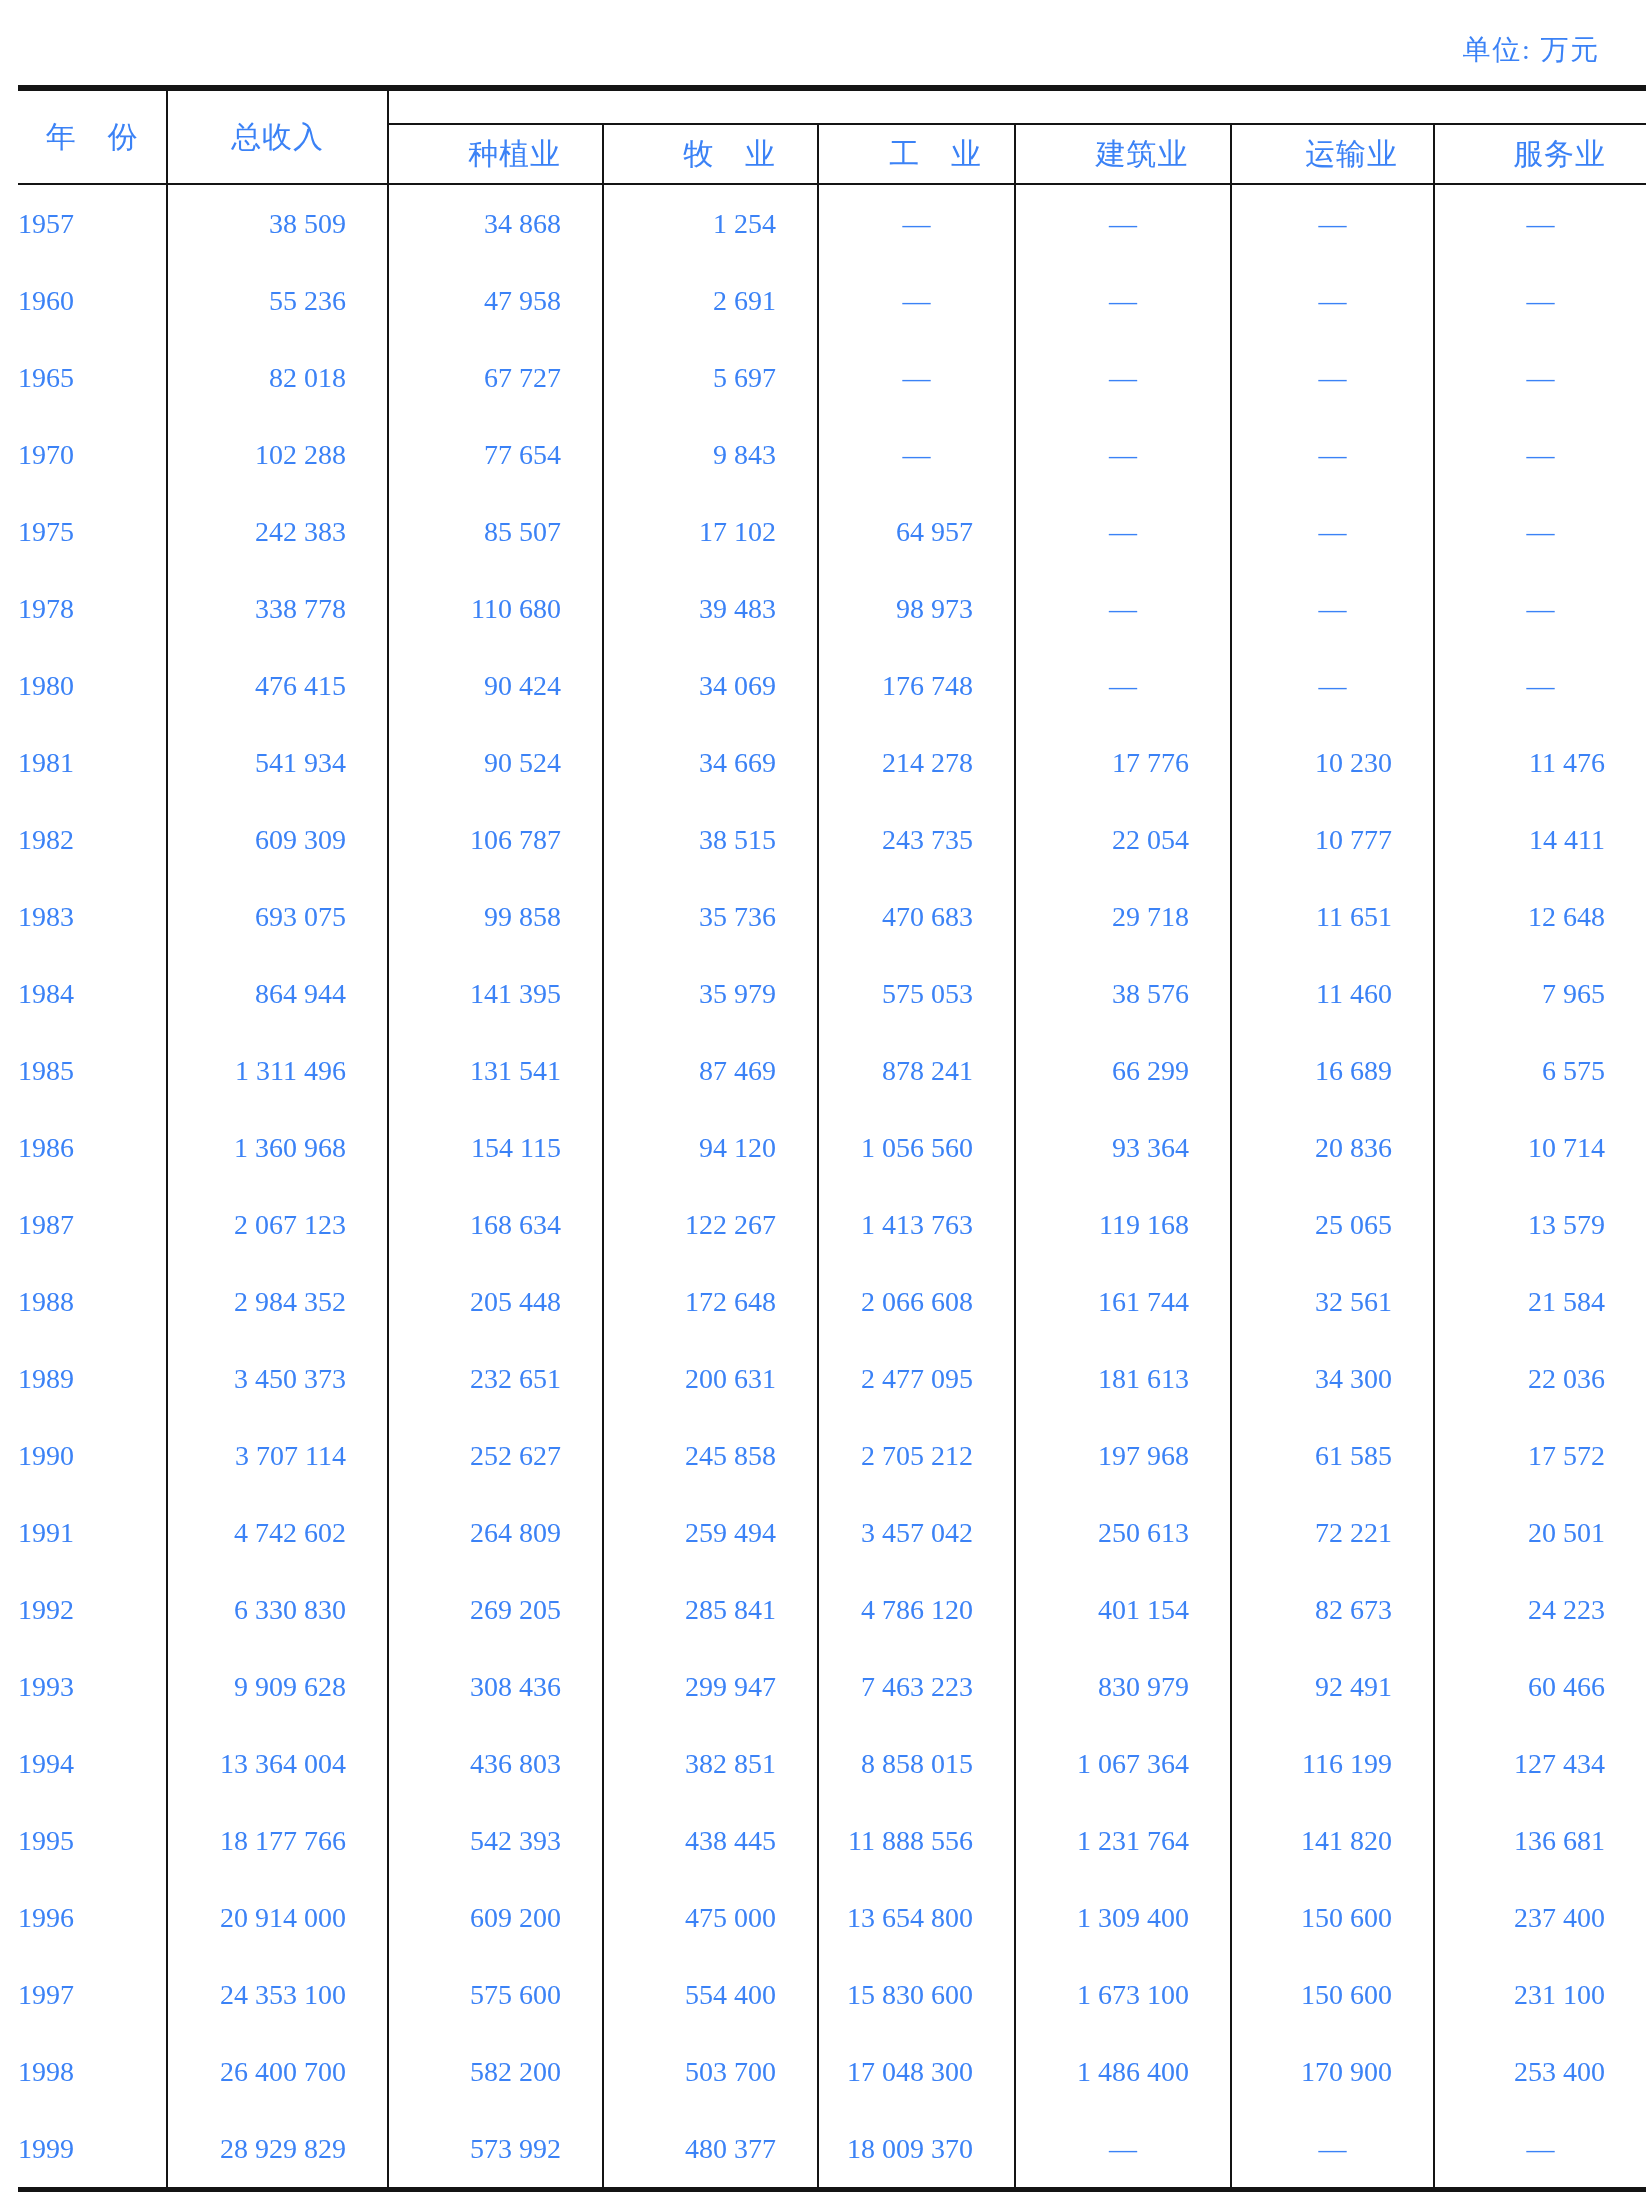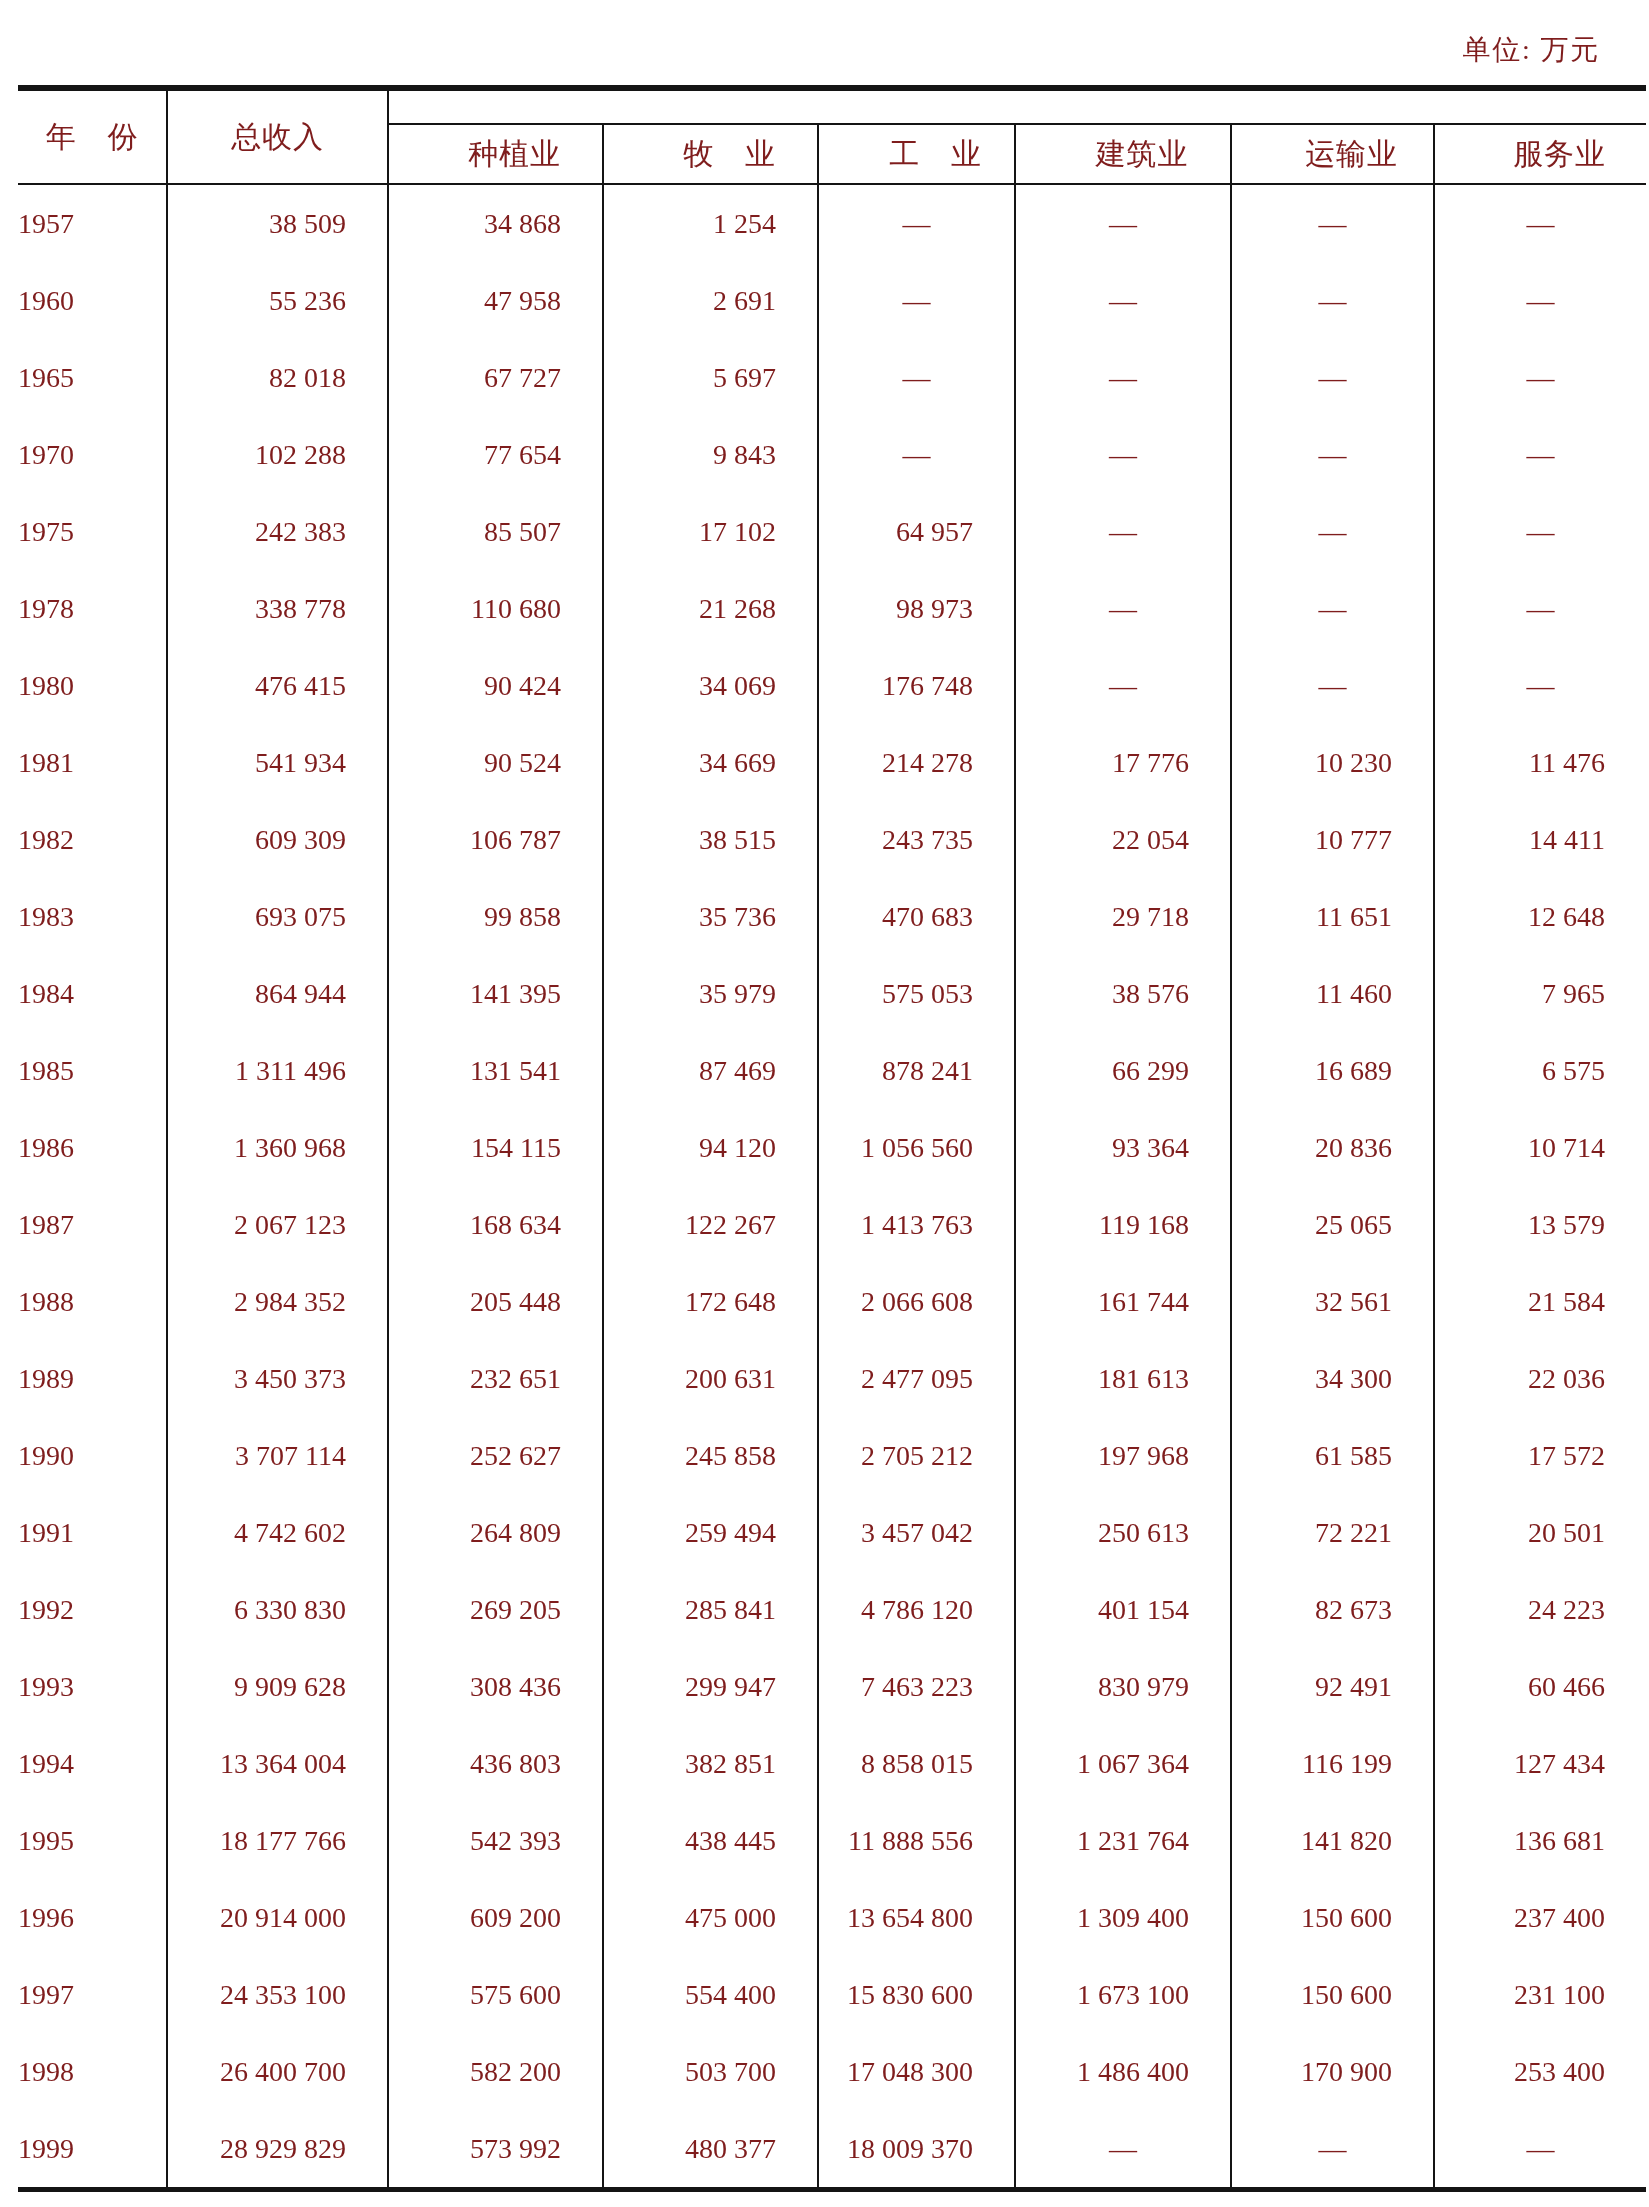--- a/index.html
+++ b/index.html
@@ -1,20 +1,20 @@
 <!DOCTYPE html>
 <html style="font-size:14.4px"><head>
 <meta charset="utf-8">
 <style>
   html,body { margin:0; padding:0; background:#ffffff; }
   .page {
     position:relative;
     width:1650px; height:2208px;
     background:#ffffff;
-    color:#7f1d1d;
+    color:#3b82f6;
     font-family:"Liberation Serif","DejaVu Serif",serif;
     overflow:hidden;
   }
   .unit-label {
     position:absolute;
     top:31px; right:50px;
     font-size:28px;
     letter-spacing:1.8px;
     white-space:nowrap;
   }
@@ -127,21 +127,21 @@
           <td class="num">17 102</td>
           <td class="num">64 957</td>
           <td class="dash">—</td>
           <td class="dash">—</td>
           <td class="dash">—</td>
         </tr>
         <tr>
           <td class="year">1978</td>
           <td class="num">338 778</td>
           <td class="num">110 680</td>
-          <td class="num">21 268</td>
+          <td class="num">39 483</td>
           <td class="num">98 973</td>
           <td class="dash">—</td>
           <td class="dash">—</td>
           <td class="dash">—</td>
         </tr>
         <tr>
           <td class="year">1980</td>
           <td class="num">476 415</td>
           <td class="num">90 424</td>
           <td class="num">34 069</td>

